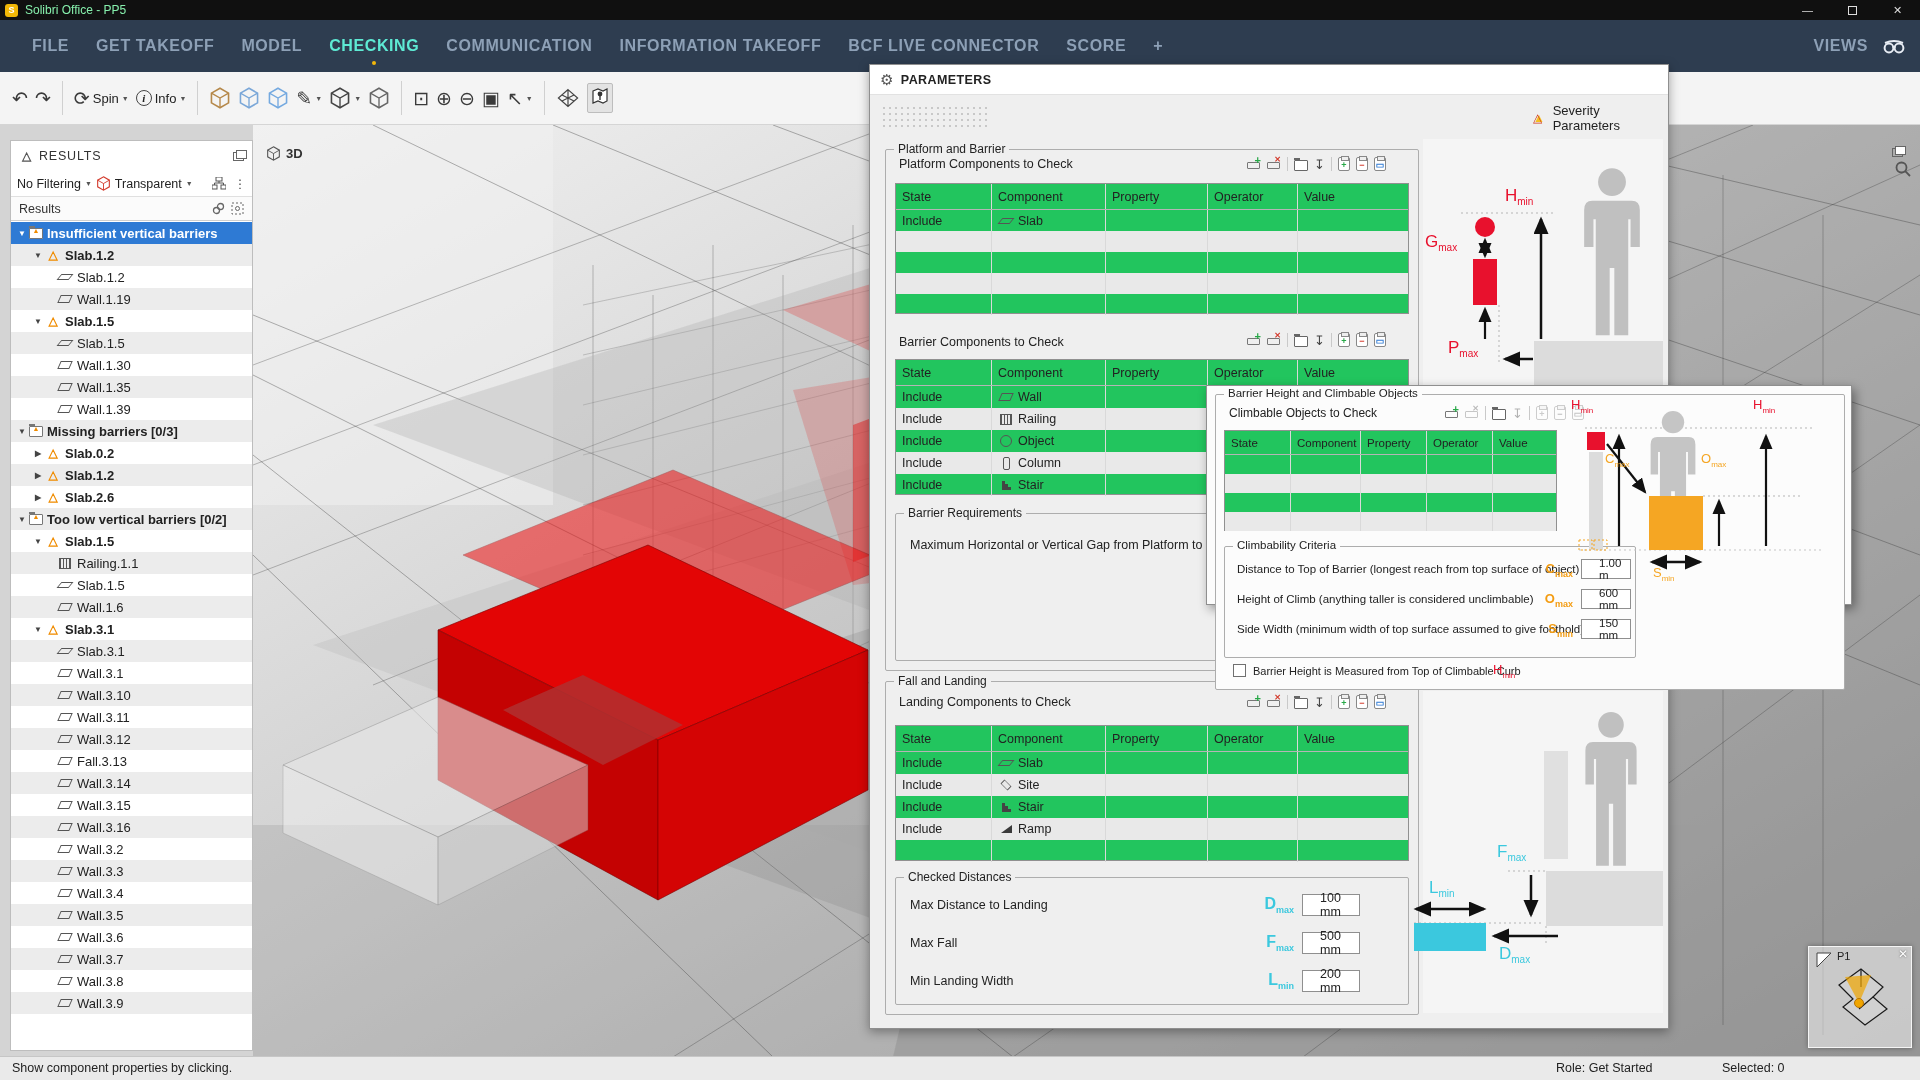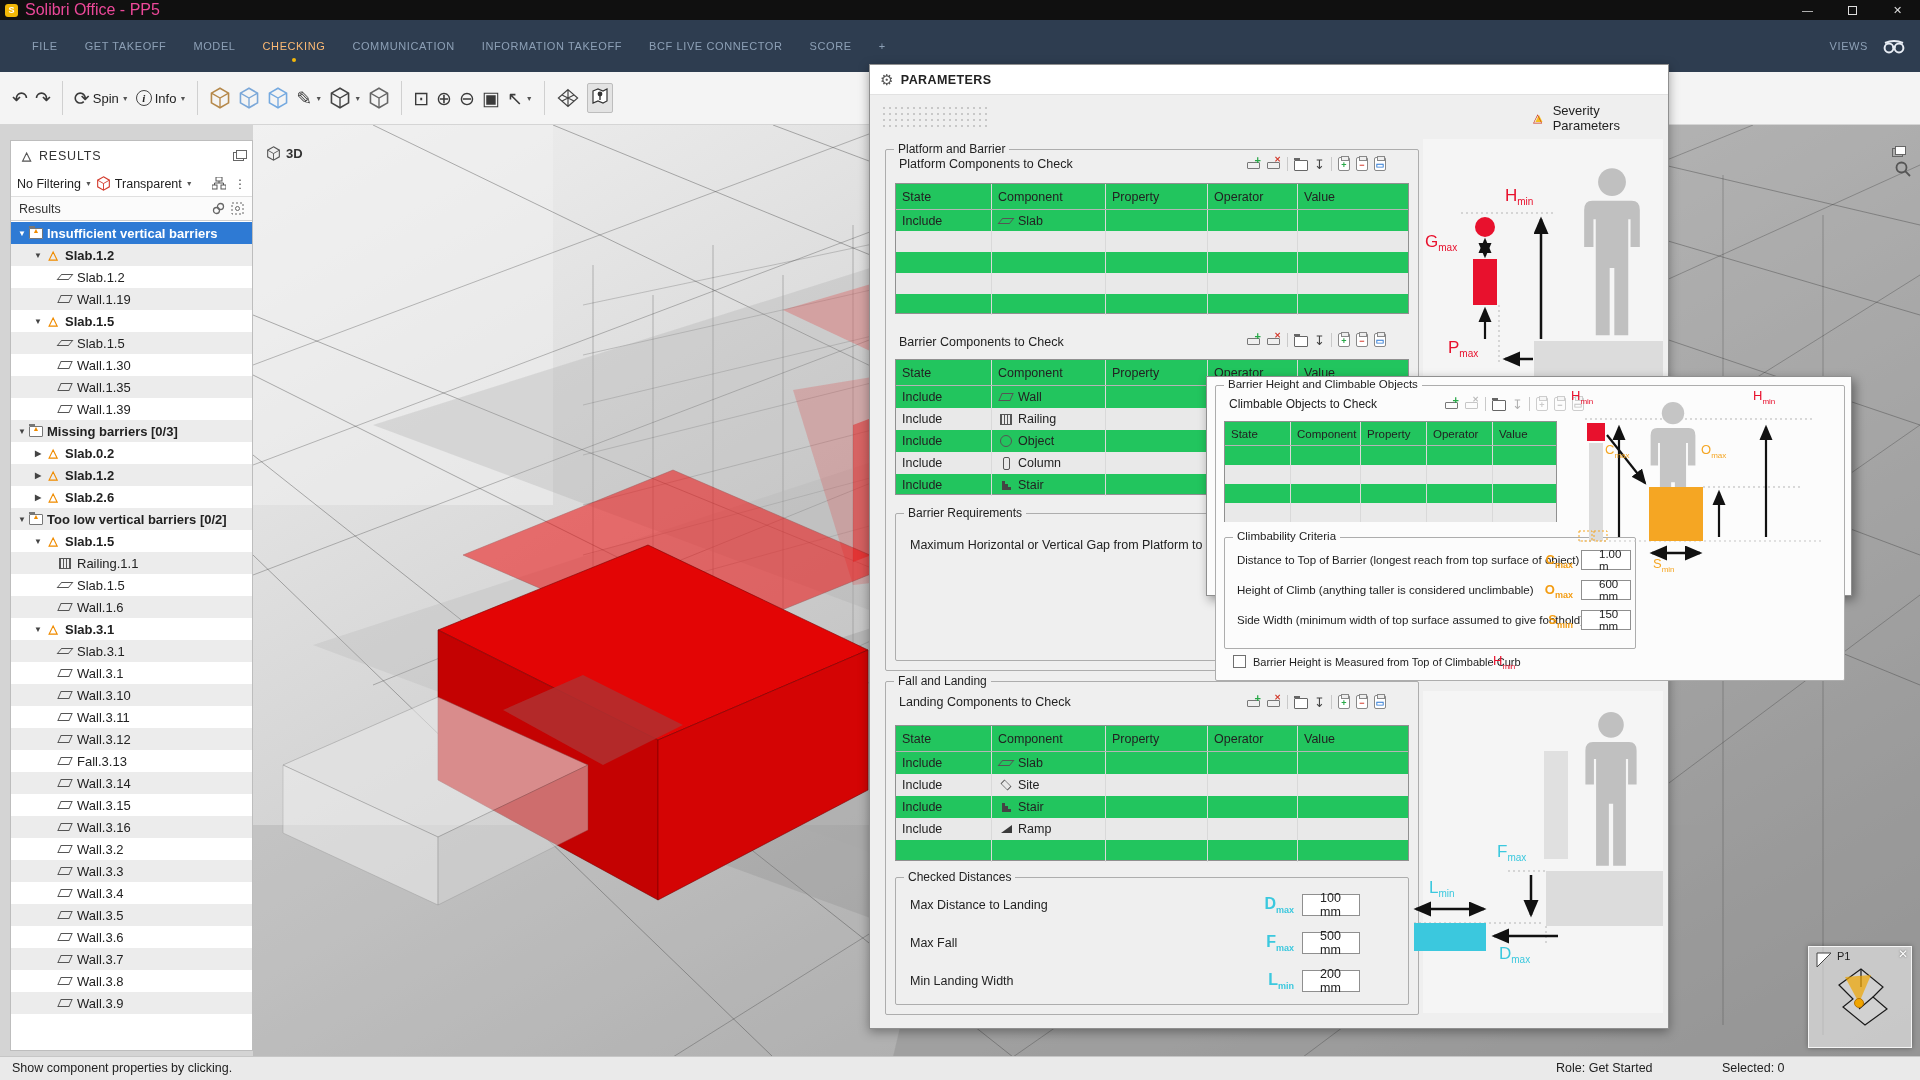--- a/index.html
+++ b/index.html
@@ -1,29 +1,29 @@
 <!DOCTYPE html>
 <html><head>
 <meta charset="utf-8">
 <style>
 *{margin:0;padding:0;box-sizing:border-box}
 html,body{width:1920px;height:1080px;overflow:hidden}
 body{font-family:"Liberation Sans",sans-serif;background:#d4d4d4;position:relative;color:#222}
 
 .titlebar{position:absolute;left:0;top:0;width:1920px;height:20px;background:#101010;display:flex;align-items:center;z-index:20}
 .tlogo{width:13px;height:13px;background:#f2b807;border-radius:3px;margin:0 7px 0 5px;color:#fff;font-weight:bold;font-size:9px;display:flex;align-items:center;justify-content:center}
-.ttitle{color:#ec4899;font-size:16px}
+.ttitle{color:#86efac;font-size:12px}
 .wbtns{margin-left:auto;display:flex}
 .wbtn{width:45px;height:20px;display:flex;align-items:center;justify-content:center;color:#ddd;font-size:11px}
 .wbox{width:9px;height:9px;border:1px solid #ddd}
 
 .menubar{position:absolute;left:0;top:20px;width:1920px;height:52px;background:#2e3d50;display:flex;align-items:center;z-index:5}
 .menu-items{display:flex;gap:27px;padding-left:32px}
-.mitem{color:#8da0b6;font-size:11px;font-weight:normal;letter-spacing:.6px;position:relative;cursor:default}
-.mitem.active{color:#fdba74}
+.mitem{color:#8da0b6;font-size:16px;font-weight:bold;letter-spacing:.6px;position:relative;cursor:default}
+.mitem.active{color:#5eead4}
 .mitem.active::after{content:"";position:absolute;left:50%;bottom:-10px;width:4px;height:4px;border-radius:50%;background:#f2b70a;transform:translateX(-50%)}
 .menu-right{margin-left:auto;display:flex;align-items:center;gap:14px;padding-right:14px}
 
 .toolbar{position:absolute;left:0;top:72px;width:1920px;height:53px;background:#f4f4f4;border-bottom:1px solid #d5d5d5;display:flex;align-items:center;gap:7px;padding-left:12px;z-index:4;color:#3a3a3a}
 .tbtn{display:flex;align-items:center;gap:3px;font-size:13px;color:#222}
 .tglyph{font-size:19px;color:#3a3a3a;line-height:1}
 .caret{font-size:7px;color:#555}
 .tsep{width:1px;height:34px;background:#d0d0d0;margin:0 4px}
 .infoc{width:16px;height:16px;border:1.5px solid #444;border-radius:50%;display:flex;align-items:center;justify-content:center;font:italic bold 11px "Liberation Serif",serif}
 .tbi{color:#4a90d9}
@@ -892,21 +892,21 @@
     <rect x="6" y="232" width="72" height="28" fill="#3bc8de"></rect>
     <line x1="8" y1="218" x2="76" y2="218" stroke="#111" stroke-width="2.5" marker-start="url(#ahs)" marker-end="url(#ah)"></line>
     <line x1="123" y1="184" x2="123" y2="224" stroke="#111" stroke-width="2.5" marker-end="url(#ah)"></line>
     <line x1="150" y1="245" x2="86" y2="245" stroke="#111" stroke-width="2.5" marker-end="url(#ah)"></line>
   </svg>
   <span class="dlbl cyan" style="left:627px;top:778px"><span>F</span><sub>max</sub></span>
   <span class="dlbl cyan" style="left:559px;top:814px"><span>L</span><sub>min</sub></span>
   <span class="dlbl cyan" style="left:629px;top:880px"><span>D</span><sub>max</sub></span>
 </div>
 
-<div class="dialog" style="left:1206px;top:376px;width:646px;height:220px;background:#fcfcfc;z-index:11;box-shadow:3px 4px 10px rgba(0,0,0,.4)">
+<div class="dialog" style="left:1206px;top:385px;width:646px;height:220px;background:#fcfcfc;z-index:11;box-shadow:3px 4px 10px rgba(0,0,0,.4)">
   <div class="fs" style="left:8px;top:8px;width:630px;height:296px;background:#fcfcfc">
     <span class="leg legw" style="font-size:11.5px">Barrier Height and Climbable Objects</span>
   </div>
   <span class="flabel" style="left:22px;top:20px;font-size:12px">Climbable Objects to Check</span>
   <div class="mrow" style="left:238px;top:18px">
     <span class="rowico add"></span>
     <span class="rowico del dim"></span>
     <span class="isep"></span>
       <span class="fold"></span>
     <span class="imp dim">↧</span>

